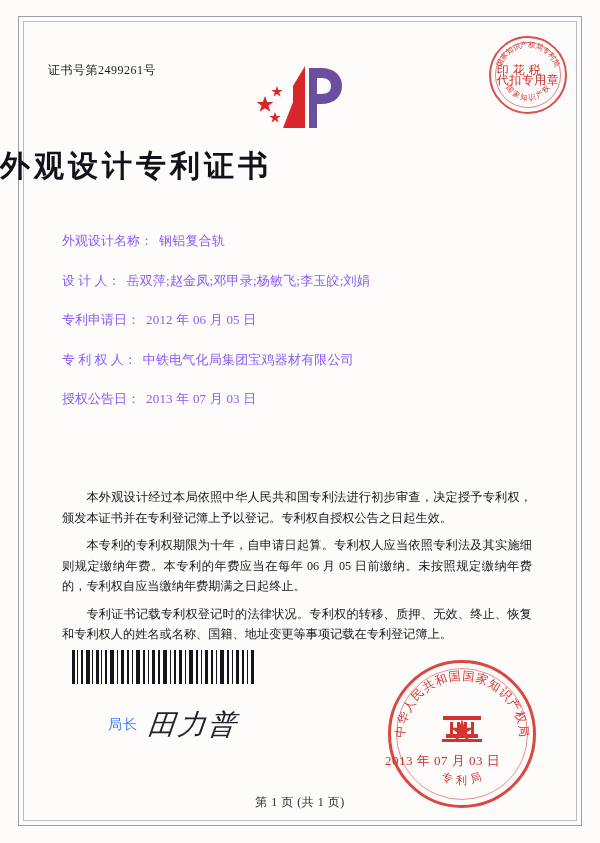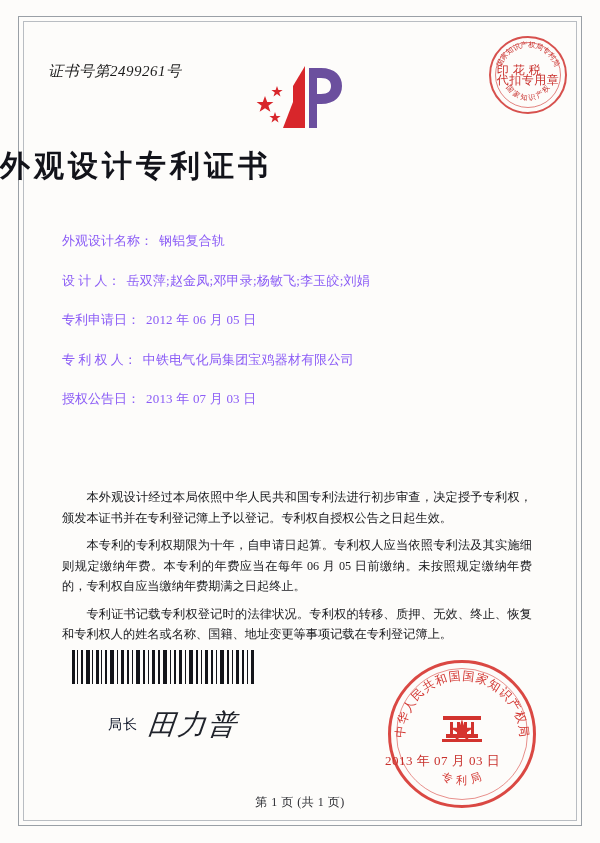--- a/index.html
+++ b/index.html
@@ -37,24 +37,23 @@
     height: 800px;
     border: 1px solid #b9bdc2;
     box-sizing: border-box;
   }
 
   
   .cert-no {
     position: absolute;
     left: 48px;
     top: 62px;
-    font-size: 15px;
+    font-size: 12px;
     letter-spacing: 0.5px;
     color: #1b1b1b;
-    font-style: italic;
   }
 
   
   .top-seal {
     position: absolute;
     left: 489px;
     top: 36px;
     width: 78px;
     height: 78px;
   }
@@ -172,21 +171,21 @@
   .sign-row {
     position: absolute;
     left: 108px;
     top: 706px;
     display: flex;
     align-items: center;
     font-size: 14px;
   }
   .sign-label {
     letter-spacing: 1px;
-    color: #0f172a;
+    color: #3b82f6;
   }
   .sign-hand {
     margin-left: 10px;
     font-family: "DejaVu Serif", serif;
     font-size: 28px;
     font-style: italic;
     color: #20232b;
     letter-spacing: 2px;
     transform: skewX(-6deg);
   }

